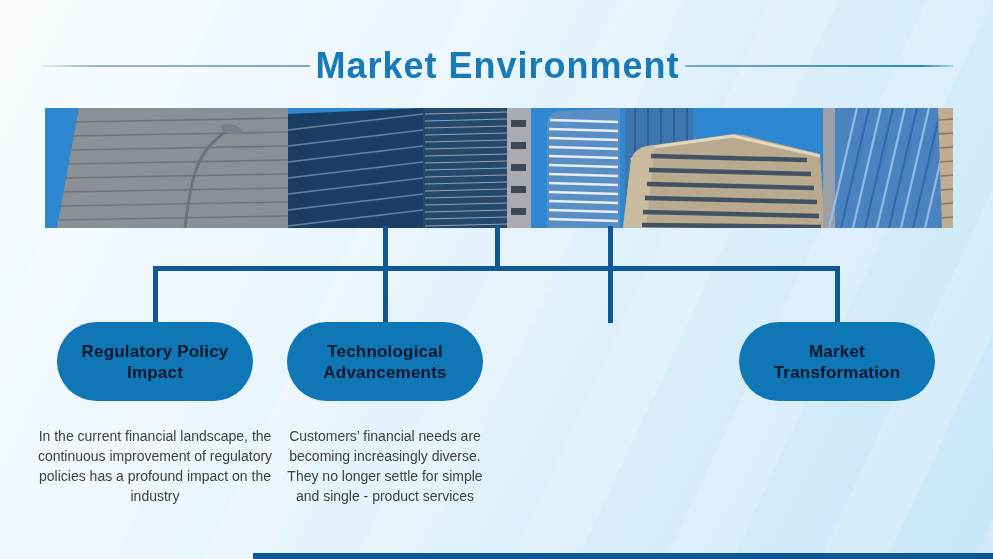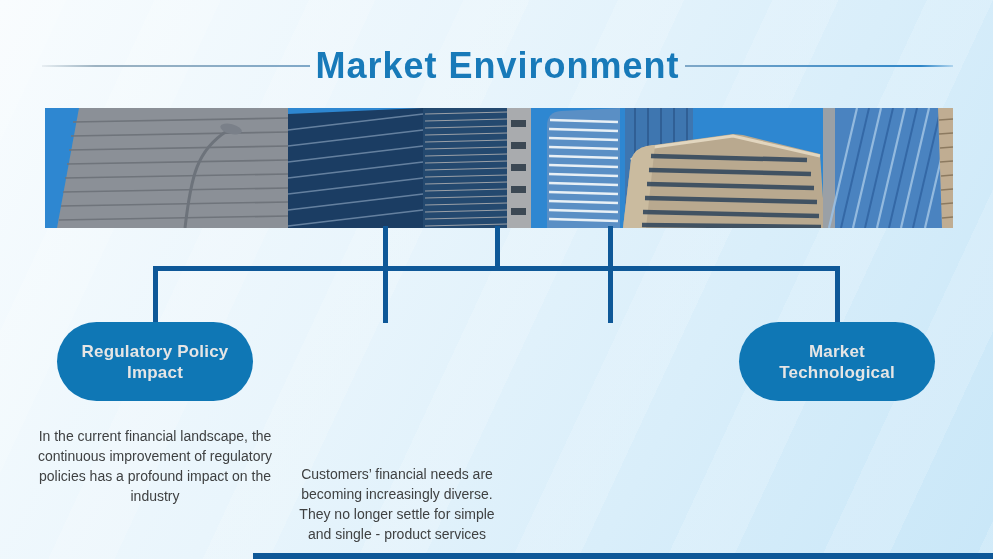--- a/index.html
+++ b/index.html
@@ -25,29 +25,29 @@
   .vx{position:absolute;width:5px;background:#0e5898;}
   .hx{position:absolute;height:5px;background:#0e5898;}
   .stub{top:226px;height:45px;}
   .stub.s1{left:383px;} .stub.s2{left:495px;} .stub.s3{left:608px;}
   .rail{left:153px;top:266px;width:687px;}
   .drop{top:266px;height:57px;}
   .drop.d1{left:153px;} .drop.d2{left:383px;} .drop.d3{left:608px;} .drop.d4{left:835px;}
   
   .pill{
     position:absolute;top:322px;width:196px;height:79px;border-radius:40px;
-    background:#0f77b5;color:#e5e5e5;font-weight:700;font-size:17px;line-height:21px;
+    background:#0f77b5;color:#0f172a;font-weight:700;font-size:17px;line-height:21px;
     display:flex;align-items:center;justify-content:center;text-align:center;white-space:pre-line;
     letter-spacing:.2px;
   }
   .pill.n0{left:57px;} .pill.n1{left:287px;} .pill.n2{left:512px;} .pill.n3{left:739px;}
   
   .desc{position:absolute;top:426px;font-size:14px;line-height:20px;color:#3f4142;text-align:center;}
   .desc.n0{left:36px;width:238px;}
-  .desc.n1{left:297px;width:200px;margin-top:38px;}
+  .desc.n1{left:285px;width:200px;}
   .desc.n2{left:535px;width:150px;}
   .desc.n3{left:722px;width:230px;}
   
   .bottom-bar{position:absolute;left:253px;right:0;bottom:0;height:6px;background:#0e5898;}
 </style>
 </head>
 <body>
 
 <div class="slide">
 
@@ -203,20 +203,22 @@
   <div class="vx stub s2"></div>
   <div class="vx stub s3"></div>
   <div class="hx rail"></div>
   <div class="vx drop d1"></div>
   <div class="vx drop d2"></div>
   <div class="vx drop d3"></div>
   <div class="vx drop d4"></div>
 
   <div class="pill n0">Regulatory Policy
 Impact</div>
+  <div class="pill n1">Technological
+Advancements</div>
   <div class="pill n3">Market
-Technological</div>
+Transformation</div>
 
   <div class="desc n0">In the current financial landscape, the continuous improvement of regulatory policies has a profound impact on the industry</div>
   <div class="desc n1">Customers’ financial needs are becoming increasingly diverse. They no longer settle for simple and single - product services</div>
 
   <div class="bottom-bar"></div>
 </div>
 
 </body></html>

